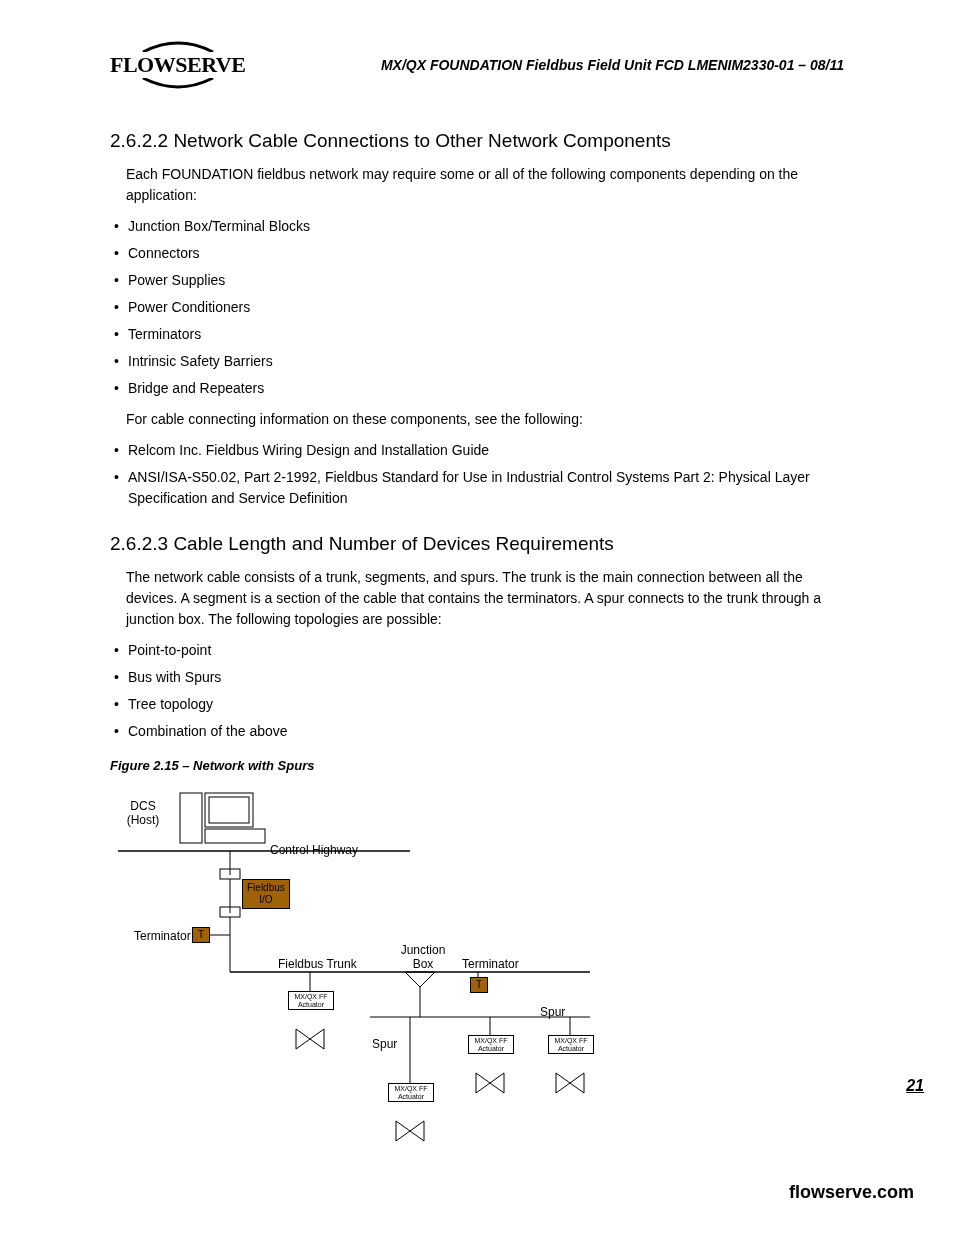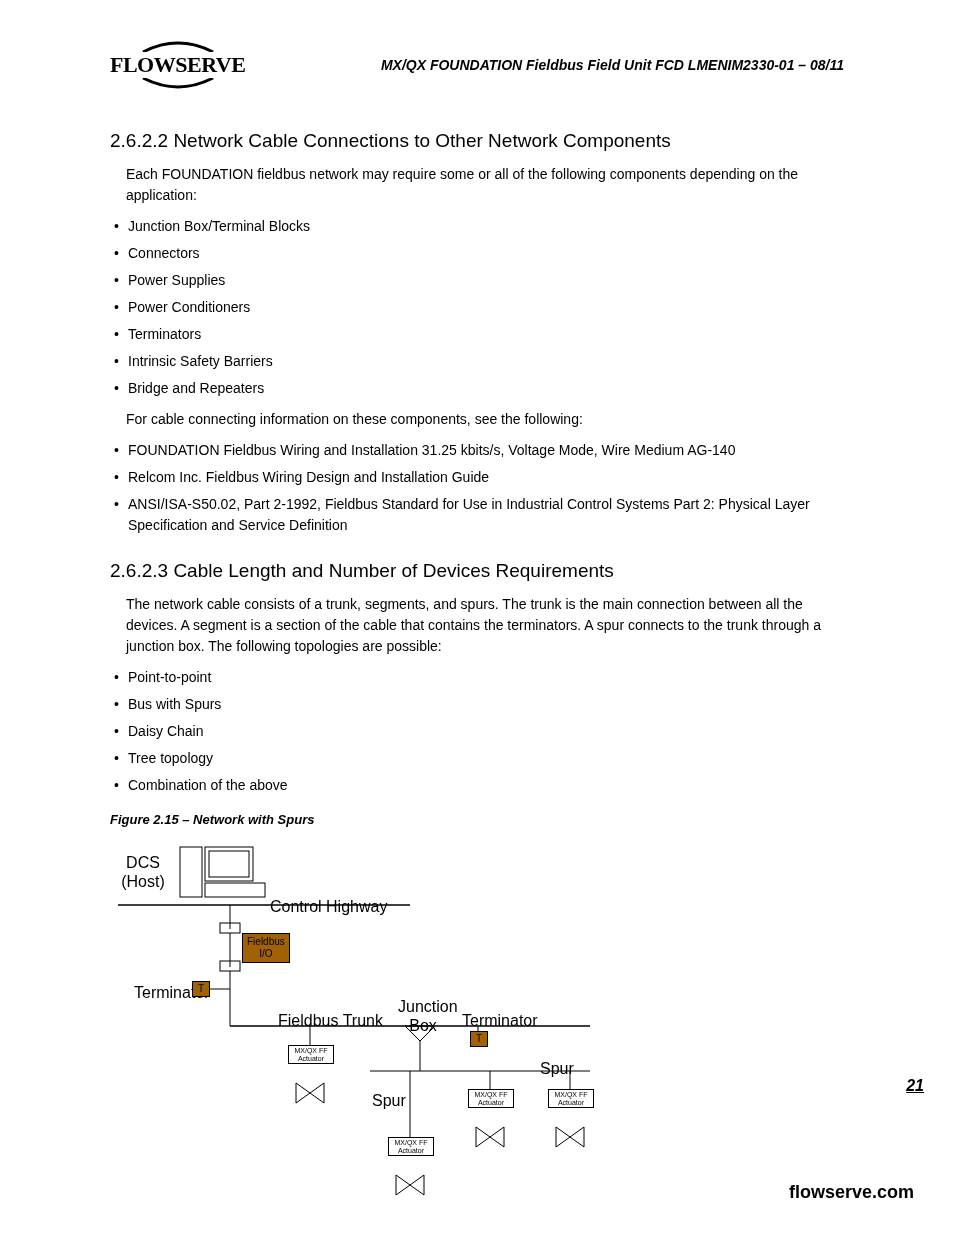--- a/index.html
+++ b/index.html
@@ -81,21 +81,21 @@
     margin: 16px 0 14px 0;
   }
   .diagram {
     position: relative;
     width: 520px;
     height: 370px;
     font-size: 10px;
   }
   .d-label {
     position: absolute;
-    font-size: 16px;
+    font-size: 12px;
     text-align: center;
     line-height: 1.2;
   }
   .d-box {
     position: absolute;
     border: 1px solid #000;
     background: #a16207;
     text-align: center;
     font-size: 10px;
     line-height: 1.2;
@@ -155,32 +155,30 @@
     <li>Power Supplies</li>
     <li>Power Conditioners</li>
     <li>Terminators</li>
     <li>Intrinsic Safety Barriers</li>
     <li>Bridge and Repeaters</li>
   </ul>
 
   <p class="body">For cable connecting information on these components, see the following:</p>
 
   <ul class="bullets">
-    <li>FOUNDATION Fieldbus Wiring and Installation 31.25 kbits/s, Voltage Mode, Wire Medium AG-140</li>
     <li>Relcom Inc. Fieldbus Wiring Design and Installation Guide</li>
     <li>ANSI/ISA-S50.02, Part 2-1992, Fieldbus Standard for Use in Industrial Control Systems Part 2: Physical Layer Specification and Service Definition</li>
   </ul>
 
   <h2 class="section">2.6.2.3 Cable Length and Number of Devices Requirements</h2>
   <p class="body">The network cable consists of a trunk, segments, and spurs. The trunk is the main connection between all the devices. A segment is a section of the cable that contains the terminators. A spur connects to the trunk through a junction box. The following topologies are possible:</p>
 
   <ul class="bullets">
     <li>Point-to-point</li>
     <li>Bus with Spurs</li>
-    <li>Daisy Chain</li>
     <li>Tree topology</li>
     <li>Combination of the above</li>
   </ul>
 
   <div class="figure-caption">Figure 2.15 – Network with Spurs</div>
 
   <div class="diagram">
     <svg width="520" height="370" style="position:absolute;left:0;top:0;">
 
       <rect x="70" y="6" width="22" height="50" fill="none" stroke="#000"></rect>

